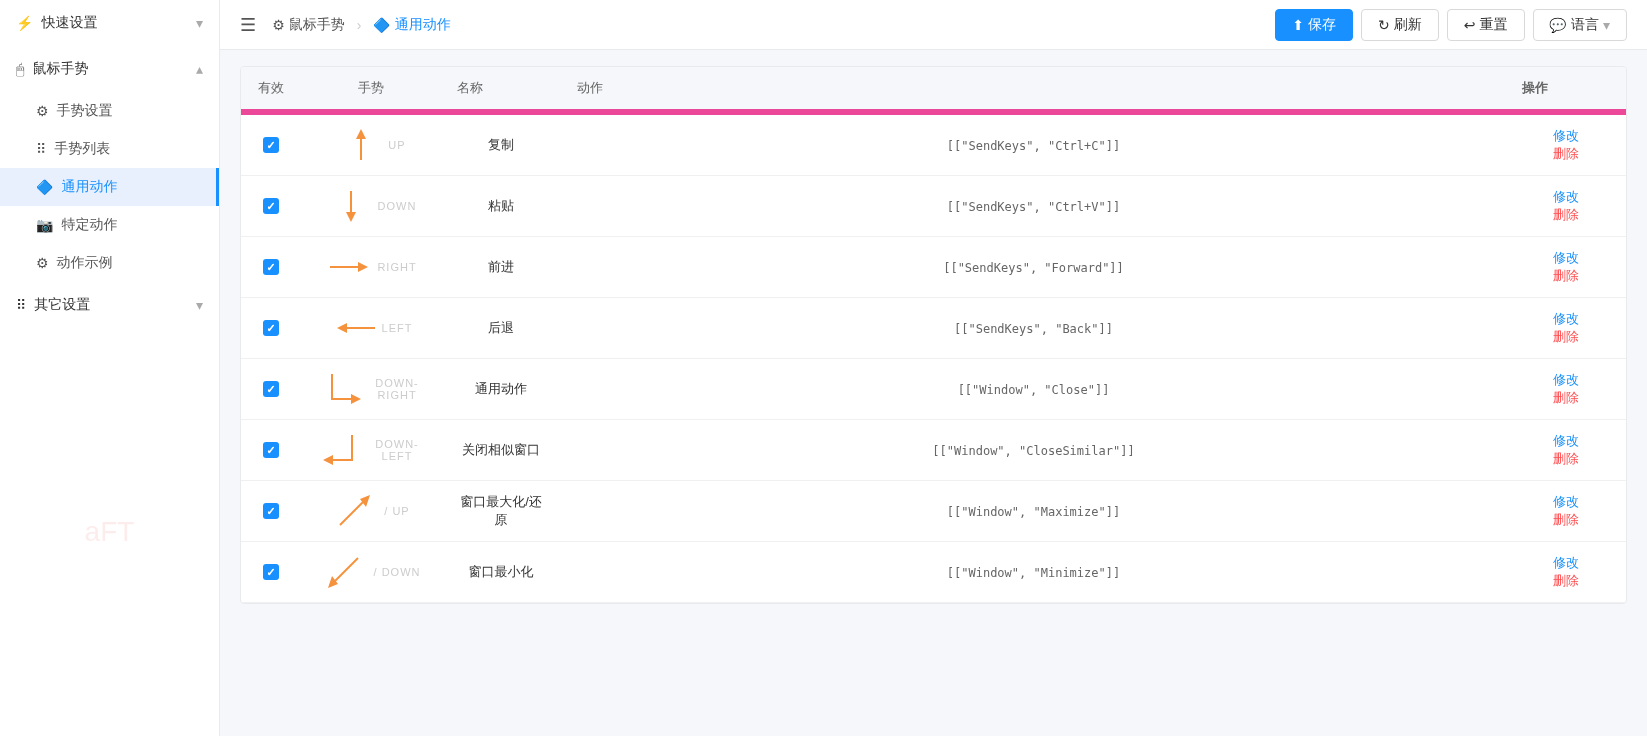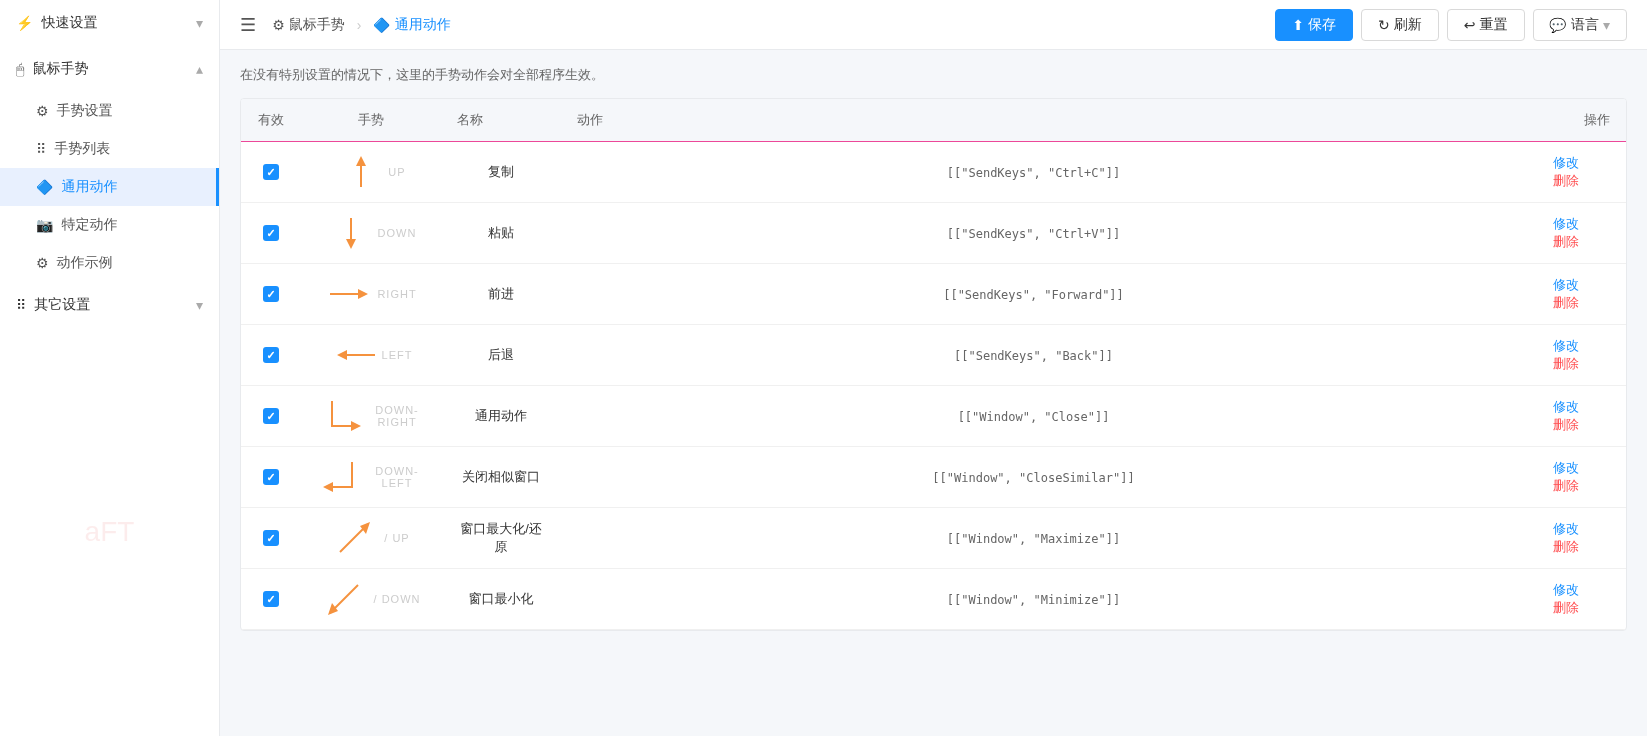--- a/index.html
+++ b/index.html
@@ -109,27 +109,27 @@
     }
     thead tr {
       background: #f5f7fa;
     }
     thead th {
       padding: 12px 16px;
       text-align: left;
       font-size: 13px;
       color: #666;
       font-weight: 500;
-      border-bottom: 1px solid #ec4899;
+      border-bottom: 6px solid #ec4899;
     }
     thead th:first-child { width: 60px; text-align: center; }
     thead th:nth-child(2) { width: 140px; text-align: center; }
     thead th:nth-child(3) { width: 120px; }
     thead th:nth-child(4) { flex: 1; }
-    thead th:last-child { width: 120px; text-align: right; }
+    thead th:last-child { width: 120px; text-align: left; font-weight: bold; }
     tbody tr {
       border-bottom: 1px solid #f0f0f0;
     }
     tbody td {
       padding: 10px 16px;
       font-size: 13px;
       vertical-align: middle;
       text-align: center;
     }
     tbody td:first-child { text-align: center; }
@@ -257,23 +257,20 @@
       </button>
       <button class="btn btn-language">
         <span style="color:#1890ff;">💬</span>
         <span>语言</span>
         <span style="color:#aaa;">▾</span>
       </button>
     </div>
   </div>
 
   <div id="content">
-    <div class="info-bar">
-      <span>在没有特别设置的情况下，这里的手势动作会对全部程序生效。</span>
-    </div>
 
     <div class="table-container">
       <table>
         <thead>
           <tr>
             <th>有效</th>
             <th>手势</th>
             <th>名称</th>
             <th>动作</th>
             <th>操作</th>

